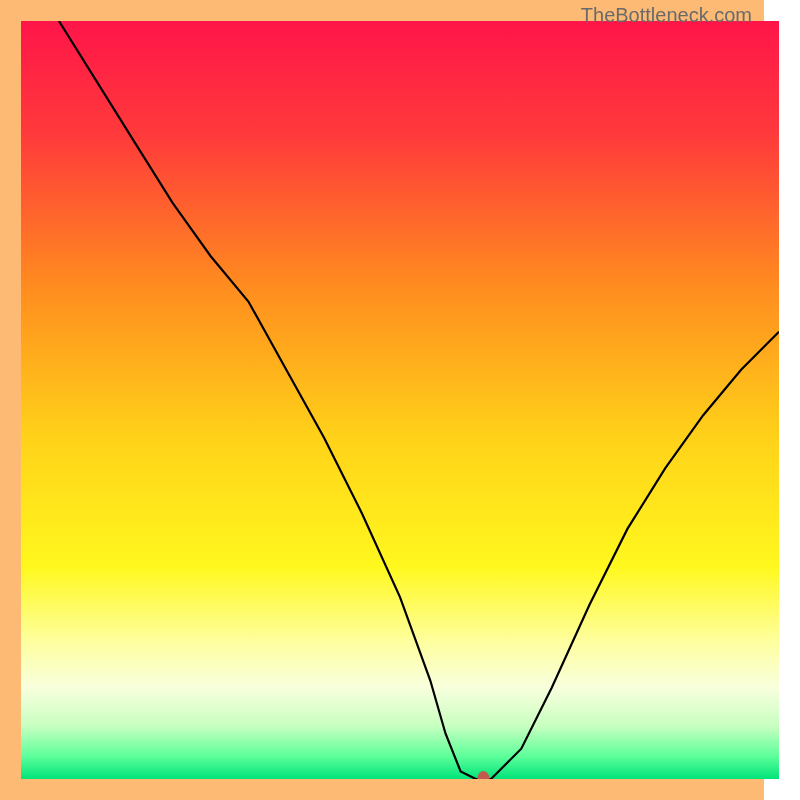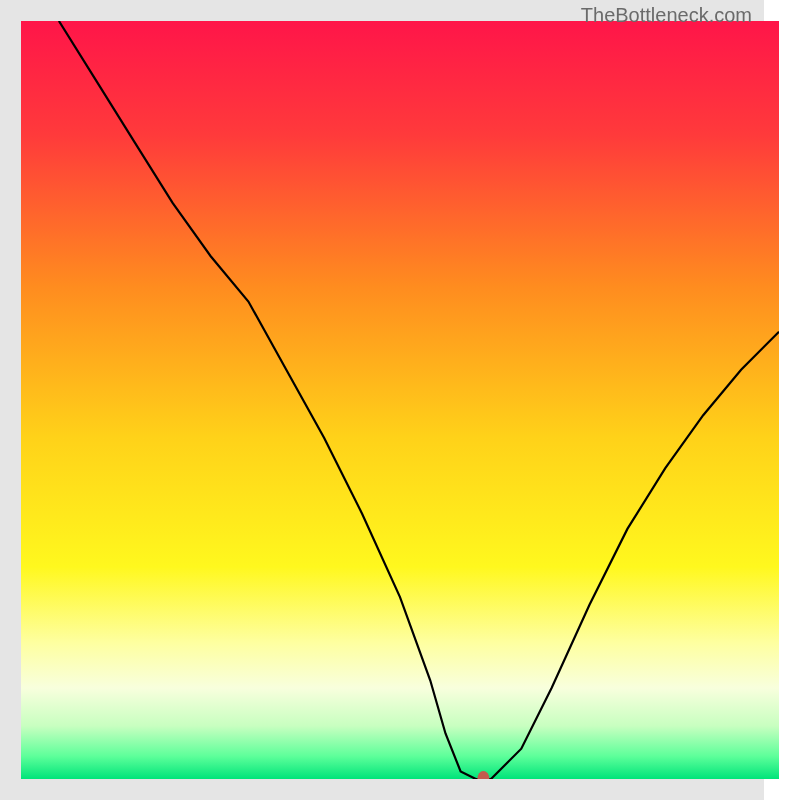--- a/index.html
+++ b/index.html
@@ -5,21 +5,21 @@
   body {
     margin: 0;
     padding: 0;
     background: #ffffff;
     font-family: Arial, sans-serif;
   }
   .chart-container {
     width: 764px;
     height: 800px;
     position: relative;
-    background: #e5e5e5;
+    background: #fdba74;
   }
   .watermark {
     position: absolute;
     top: 4px;
     right: 12px;
     font-size: 20px;
     color: #6a6a6a;
     z-index: 10;
     font-weight: normal;
   }

